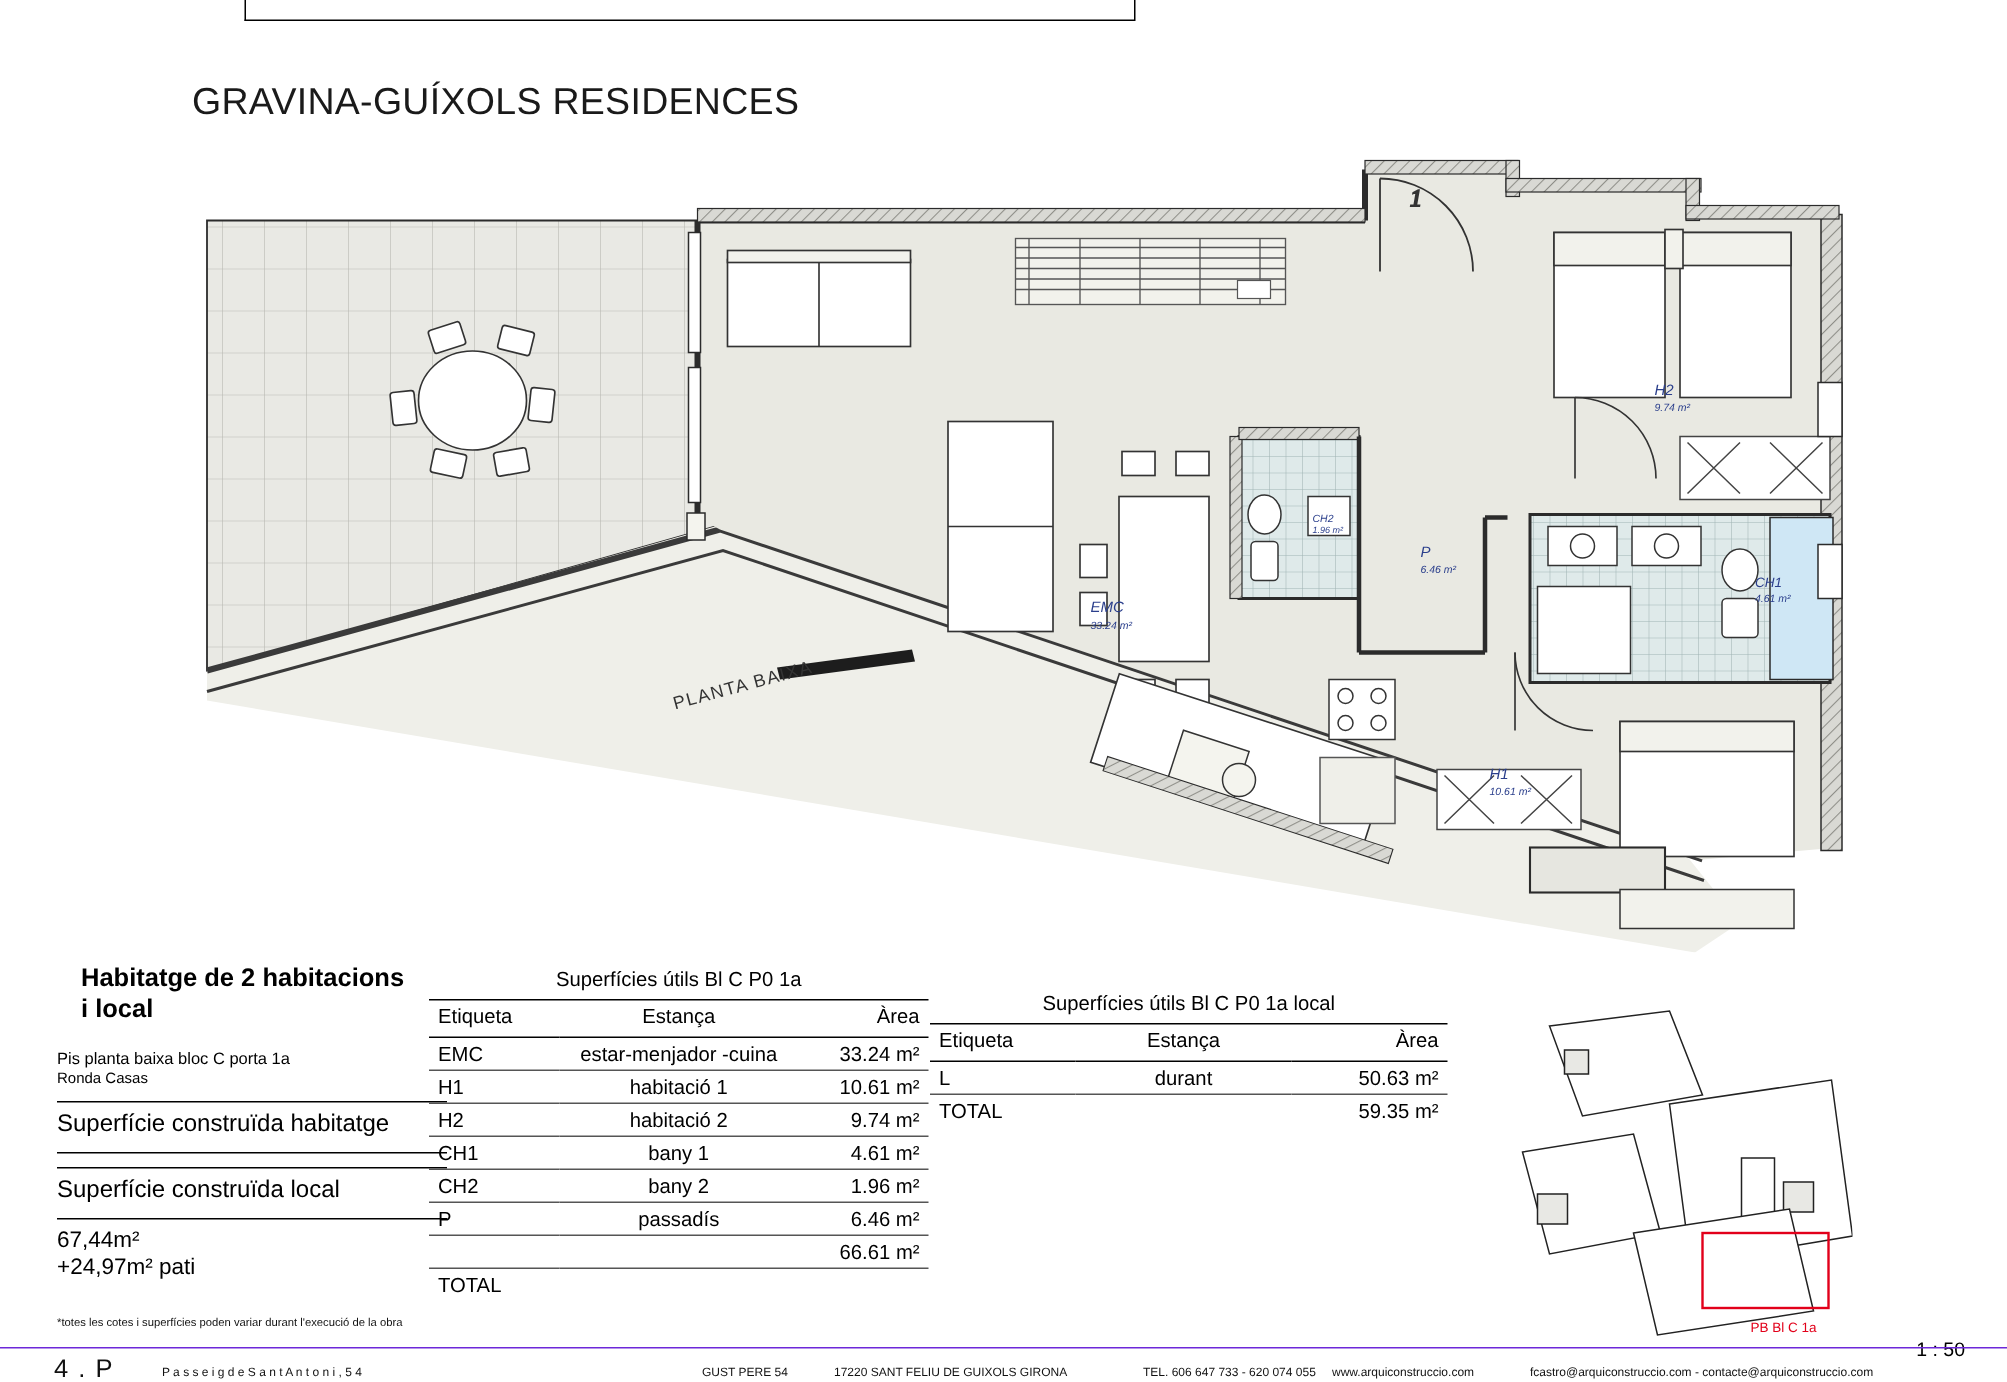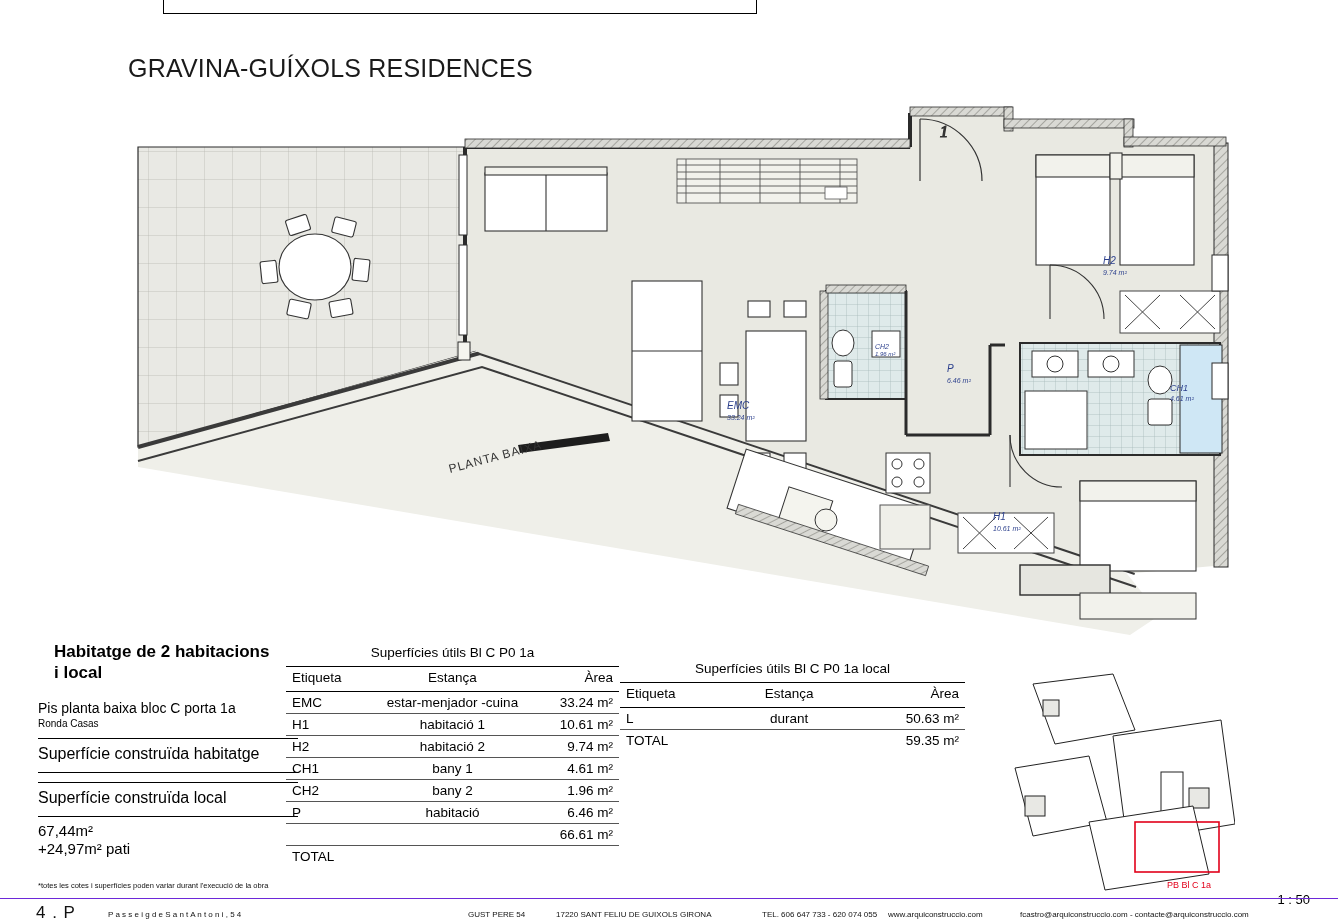--- a/index.html
+++ b/index.html
@@ -20,21 +20,21 @@
     font-size:25px;letter-spacing:.2px;color:#1a1a1a;
   }
 
   
   .plan{position:absolute;left:120px;top:95px;width:1120px;height:540px;}
   .plan svg{display:block;}
 
   
   .legend{position:absolute;left:38px;top:625px;width:260px;}
   .legend h2{font-size:17px;margin:16px;line-height:1.25;font-weight:bold;}
-  .legend .sub{font-size:14px;margin-top:4px;}
+  .legend .sub{font-size:11px;margin-top:4px;}
   .legend .small{font-size:10px;margin-top:2px;}
   .legend .rule{border-top:1px solid #000;margin-top:9px;}
   .legend .lab{font-size:16px;margin-top:6px;}
   .legend .val{font-size:15px;margin-top:5px;line-height:1.25;}
   .legend .foot{font-size:7.5px;margin-top:22px;color:#111;}
 
   table.areas{border-collapse:collapse;font-size:13.5px;}
   table.areas th{font-weight:normal;font-size:13.5px;padding:3px 6px 6px 6px;}
   table.areas td{padding:3px 6px;}
   .tbl1{position:absolute;left:286px;top:645px;width:333px;}
@@ -327,21 +327,21 @@
         <td class="c-mid">bany 1</td>
         <td class="c-right">4.61 m²</td>
       </tr>
       <tr class="rowline">
         <td class="c-left">CH2</td>
         <td class="c-mid">bany 2</td>
         <td class="c-right">1.96 m²</td>
       </tr>
       <tr class="rowline">
         <td class="c-left">P</td>
-        <td class="c-mid">habitació</td>
+        <td class="c-mid">passadís</td>
         <td class="c-right">6.46 m²</td>
       </tr>
       <tr class="rowline">
         <td class="c-left"></td>
         <td class="c-mid"></td>
         <td class="c-right">66.61 m²</td>
       </tr>
       <tr>
         <td class="c-left">TOTAL</td>
         <td class="c-mid"></td>

